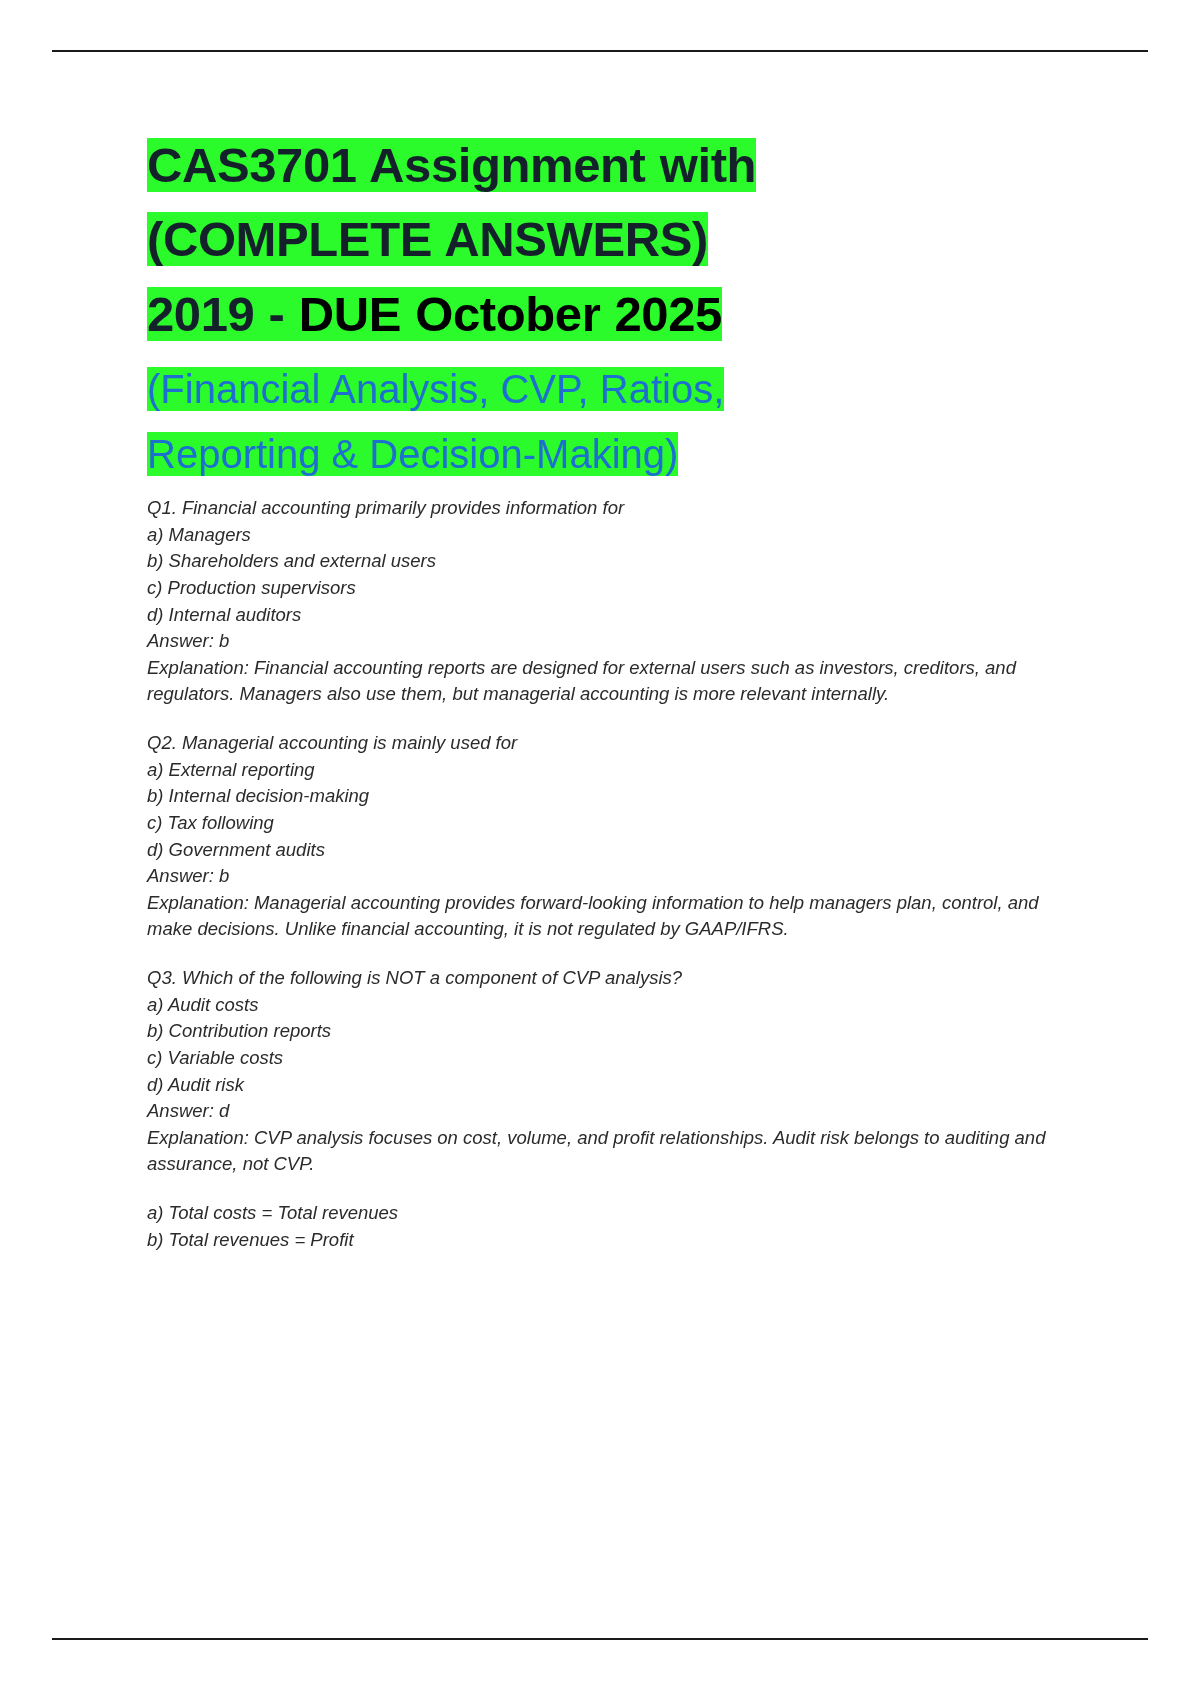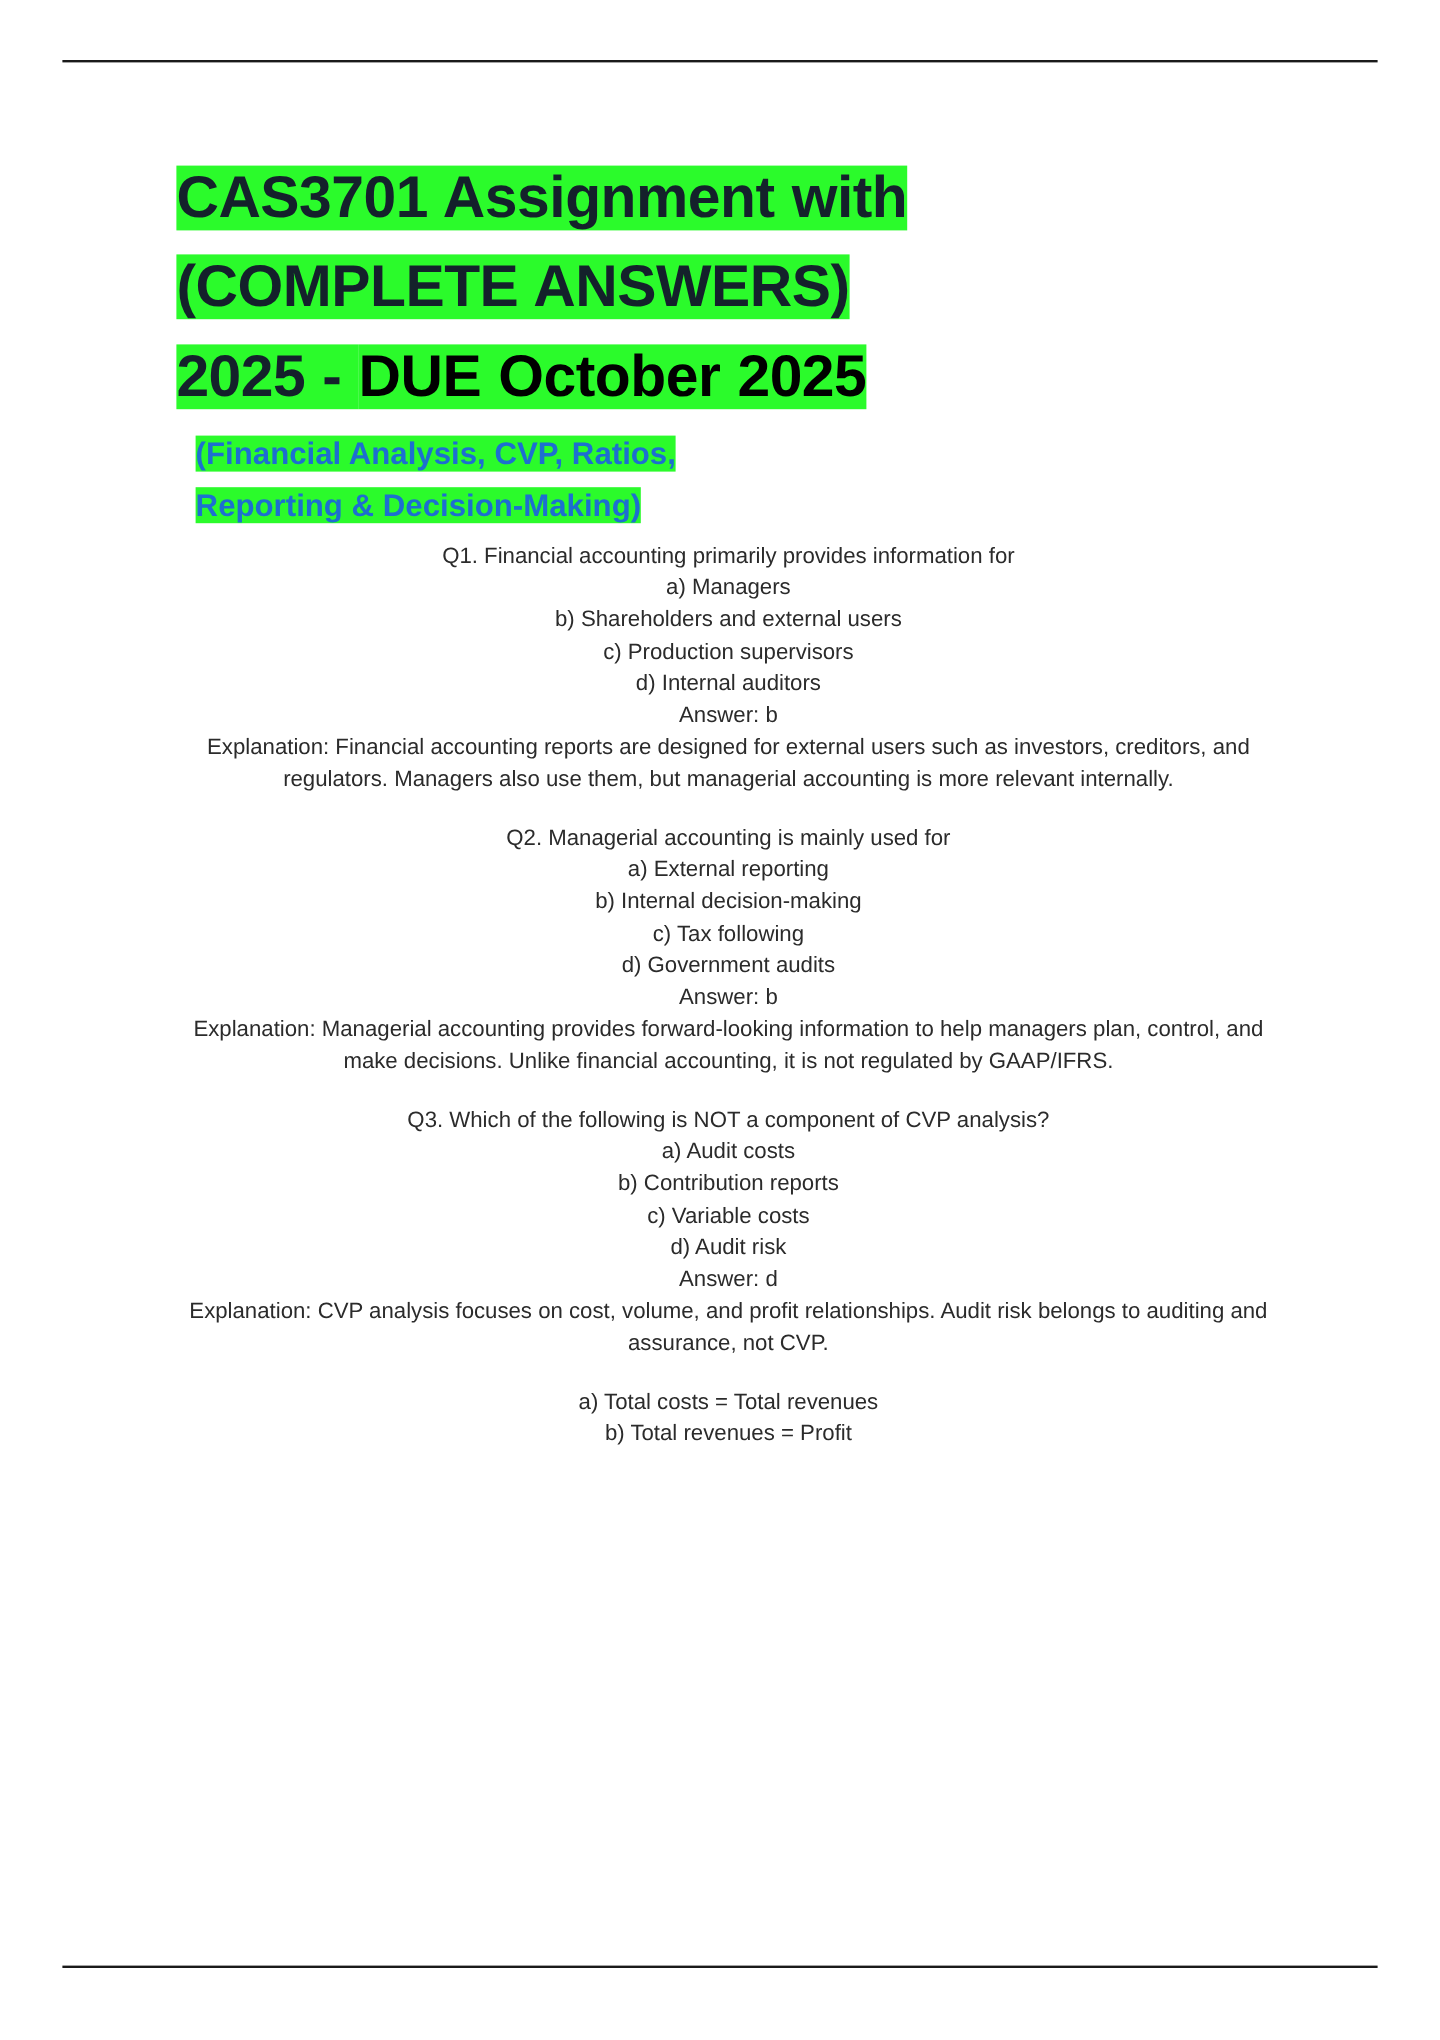--- a/index.html
+++ b/index.html
@@ -53,52 +53,53 @@
     word-spacing: 1px;
   }
   .hl {
     background: #2bfb2b;
     box-decoration-break: clone;
     -webkit-box-decoration-break: clone;
   }
   .t-dark { color: #14212b; }
   .t-blue { color: #000000; }
   .subtitle {
-    font-size: 26px;
+    font-size: 40px;
     line-height: 1.62;
-    font-weight: bold;
+    font-weight: normal;
     color: #1d6fd0;
-    margin: 0 0 8px 16px;
+    margin: 0 0 8px 0;
   }
   .body-block {
     font-size: 18.5px;
     line-height: 1.44;
     color: #2b2b2b;
     margin: 0;
   }
   .body-block p {
     margin: 0;
   }
   .spacer {
     height: 22px;
   }
   .para {
-    text-align: center;
+    text-align: left;
+    font-style: italic;
   }
 </style>
 </head>
 <body>
 
 <div class="page">
 
   <div class="rule-top"></div>
 
   <div class="content">
 
-    <h1 class="title"><span class="hl t-dark">CAS3701 Assignment with</span><br><span class="hl t-dark">(COMPLETE ANSWERS)</span><br><span class="hl t-dark">2025 - </span><span class="hl t-blue">DUE October 2025</span></h1>
+    <h1 class="title"><span class="hl t-dark">CAS3701 Assignment with</span><br><span class="hl t-dark">(COMPLETE ANSWERS)</span><br><span class="hl t-dark">2019 - </span><span class="hl t-blue">DUE October 2025</span></h1>
 
     <h2 class="subtitle"><span class="hl">(Financial Analysis, CVP, Ratios,</span><br><span class="hl">Reporting &amp; Decision-Making)</span></h2>
 
     <div class="body-block">
 
       <div>
         <p class="para">Q1. Financial accounting primarily provides information for</p>
         <p class="para">a) Managers</p>
         <p class="para">b) Shareholders and external users</p>
         <p class="para">c) Production supervisors</p>

